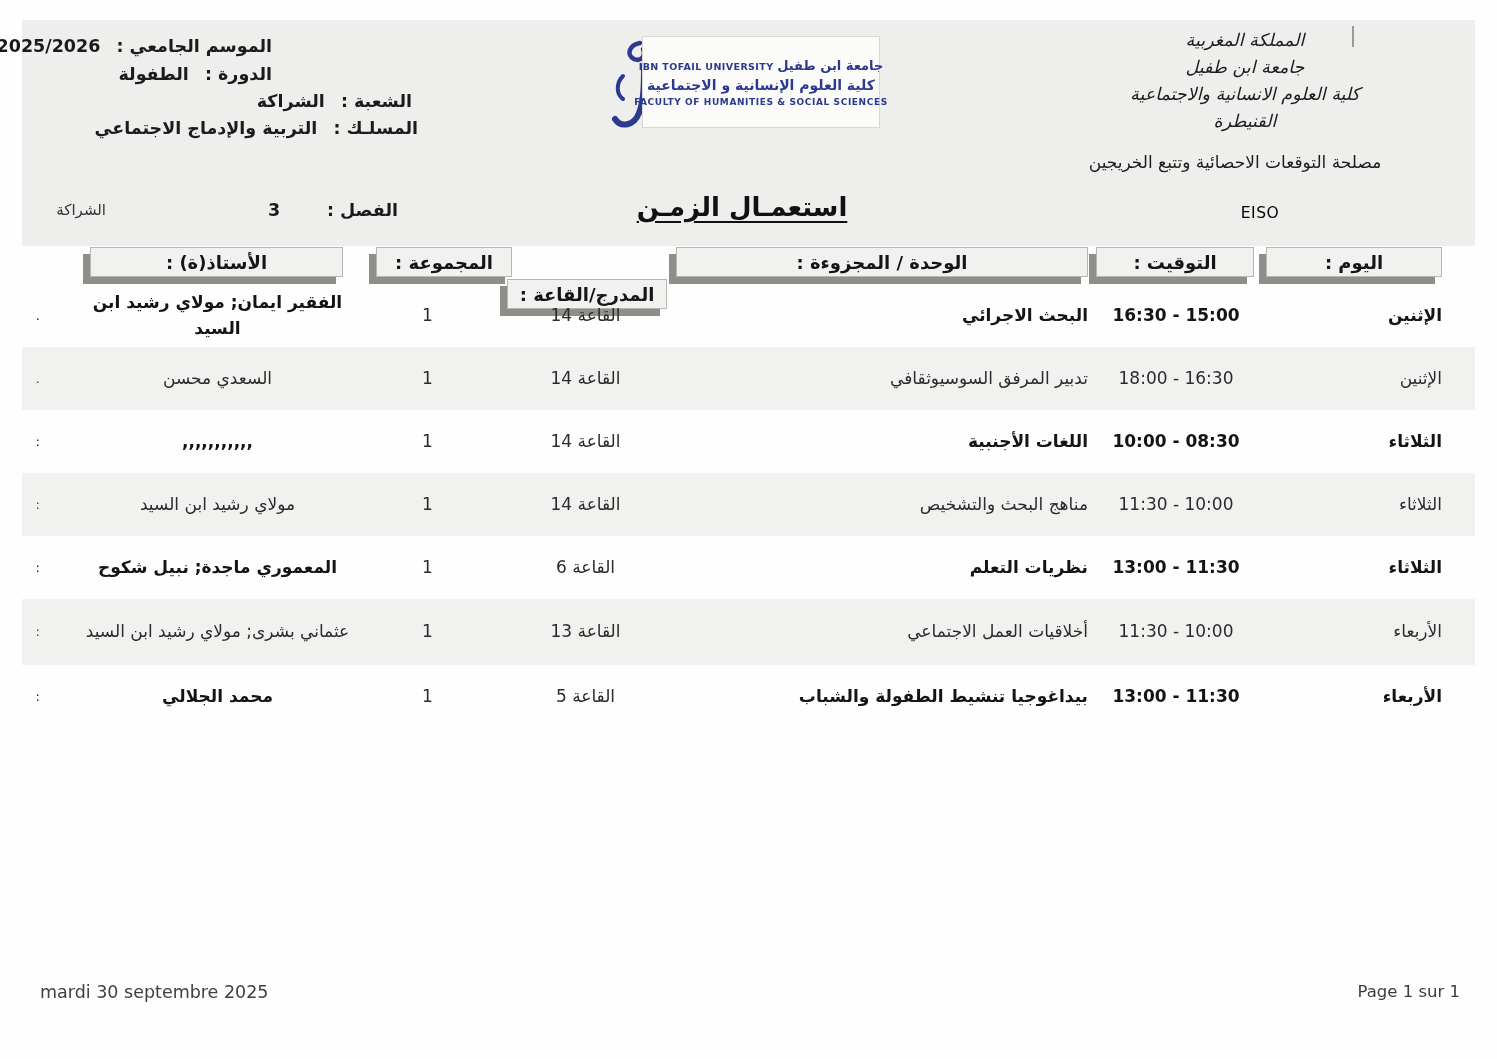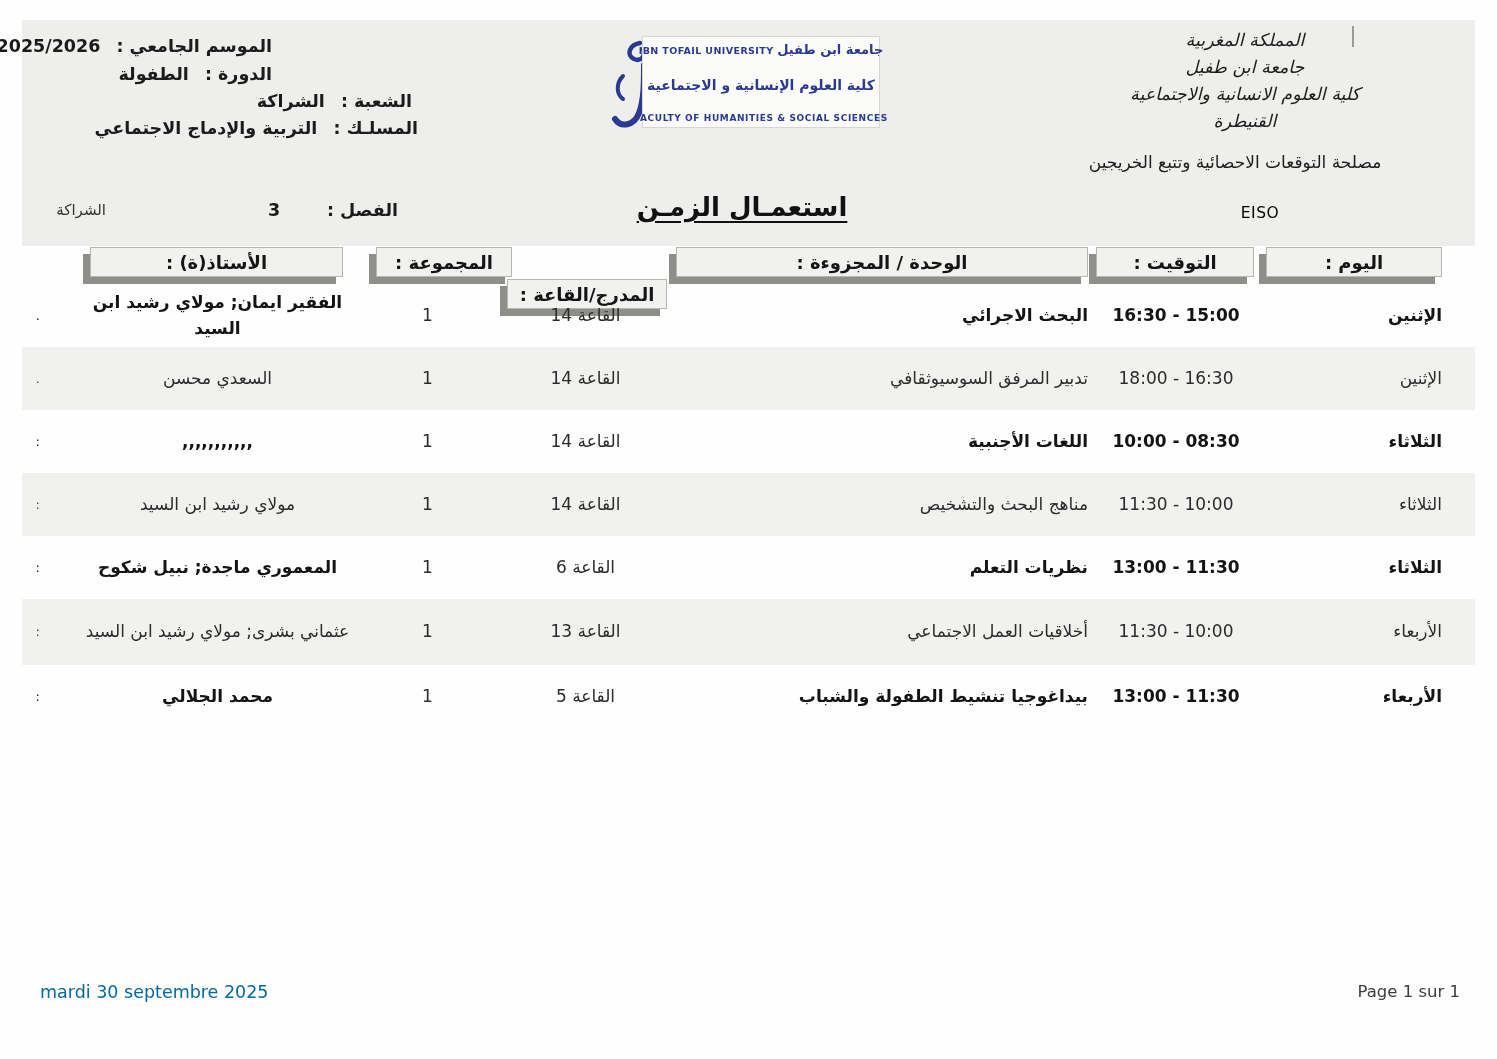--- a/index.html
+++ b/index.html
@@ -20,21 +20,21 @@
   .hl .val{margin-right:10px;}
   .hl-season{left:40px;top:36px;width:232px;text-align:right;}
   .hl-session{left:40px;top:64px;width:232px;text-align:right;}
   .hl-branch{left:150px;top:91px;width:262px;text-align:right;}
   .hl-track{left:100px;top:118px;width:318px;text-align:right;}
   .hl-semester{left:268px;top:200px;width:130px;display:flex;justify-content:space-between;align-items:center;}
   .side-note{position:absolute;left:26px;top:201px;width:80px;direction:rtl;font-size:15px;color:#333;}
   
   .logo-panel{position:absolute;left:642px;top:36px;width:238px;height:92px;background:#fbfbf9;
               border:1px solid #d8d8d3;box-sizing:border-box;display:flex;flex-direction:column;
-              justify-content:center;align-items:center;gap:20px;}
+              justify-content:center;align-items:center;gap:4px;}
   .logo-mark{position:absolute;left:604px;top:38px;}
   .lg1{font-size:9.5px;font-weight:700;letter-spacing:.4px;white-space:nowrap;}
   .lg1 .ar{font-size:13px;}
   .lg2{font-size:14px;font-weight:700;direction:rtl;white-space:nowrap;}
   .lg3{font-size:9px;font-weight:700;letter-spacing:.6px;white-space:nowrap;}
   
   .doc-title{position:absolute;left:592px;top:192px;width:300px;text-align:center;direction:rtl;
              font-size:26px;font-weight:700;color:#111;text-decoration:underline;text-underline-offset:5px;}
   
   .hbox{position:absolute;top:247px;height:30px;background:#f1f1ef;border:1px solid #b7b7b2;
@@ -55,21 +55,21 @@
   .c-edge{left:2px;width:16px;justify-content:flex-start;font-size:13px;color:#444;font-weight:400 !important;}
   .c-teacher{left:48px;width:295px;justify-content:center;text-align:center;}
   .c-group{left:343px;width:125px;justify-content:center;}
   .c-room{left:476px;width:175px;justify-content:center;}
   .c-unit{left:651px;width:415px;justify-content:flex-start;text-align:right;}
   .c-time{left:1070px;width:168px;justify-content:center;}
   .c-day{left:1236px;width:184px;justify-content:flex-start;text-align:right;}
   .row.bold .c-group,.row.bold .c-room{font-weight:400;color:#2b2b2b;}
   .c-time bdo{unicode-bidi:bidi-override;}
   
-  .foot-date{position:absolute;left:40px;top:982px;font-size:17.5px;color:#0369a1;}
+  .foot-date{position:absolute;left:40px;top:982px;font-size:17.5px;color:#404040;}
   .foot-page{position:absolute;left:1330px;top:982px;width:130px;text-align:right;font-size:16.5px;color:#3d3d3d;}
 </style>
 </head>
 <body>
 
 <div class="page">
   <div class="band"></div>
 
   <div class="hr-stack">
     <div class="hr-line">المملكة المغربية</div>

